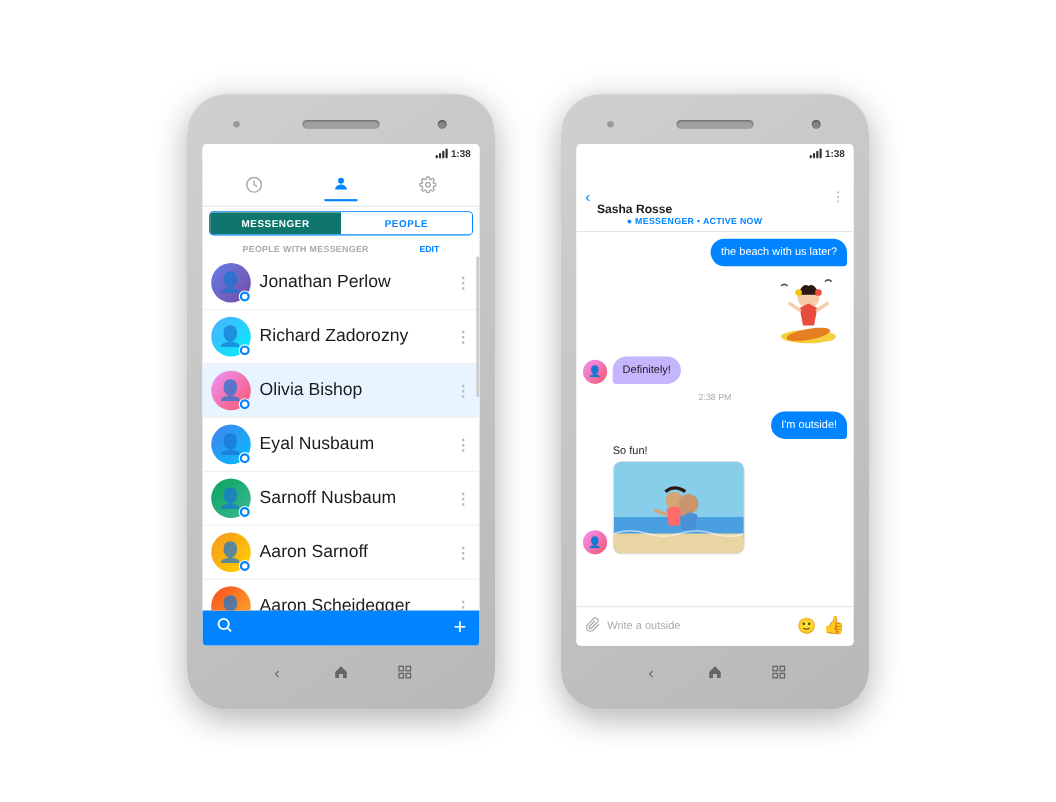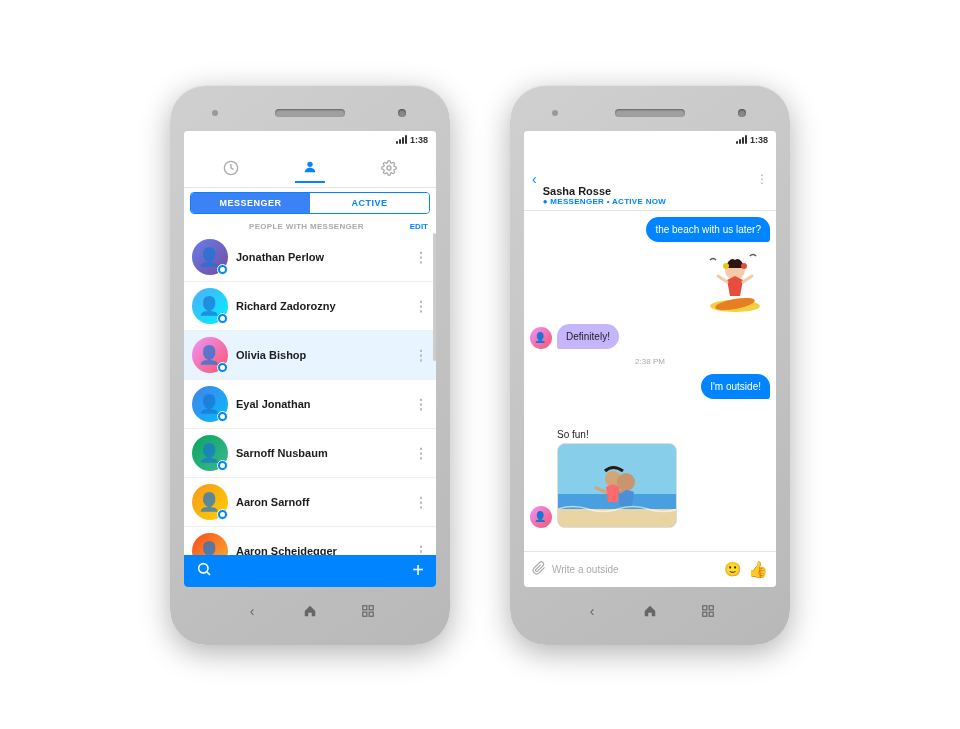--- a/index.html
+++ b/index.html
@@ -171,32 +171,32 @@
     .filter-btn {
       flex: 1;
       padding: 5px 0;
       text-align: center;
       font-size: 9px;
       font-weight: 700;
       letter-spacing: 0.5px;
     }
 
     .filter-btn.active {
-      background: #3b82f6;
+      background: #0f766e;
       color: #fff;
     }
 
     .filter-btn.inactive {
       background: #fff;
       color: #0084ff;
     }
 
     .people-header {
       display: flex;
-      justify-content: flex-end;
+      justify-content: center;
       align-items: center;
       padding: 4px 8px 2px;
     }
 
     .people-label {
       font-size: 8px;
       color: #aaa;
       font-weight: 600;
       letter-spacing: 0.3px;
     }
@@ -255,22 +255,22 @@
     .messenger-badge::after {
       content: '';
       width: 5px;
       height: 5px;
       background: #fff;
       border-radius: 50%;
     }
 
     .contact-name {
       flex: 1;
-      font-size: 11px;
-      font-weight: 700;
+      font-size: 16px;
+      font-weight: 400;
       color: #1c1c1c;
     }
 
     .contact-more {
       color: #bbb;
       font-size: 14px;
       font-weight: 700;
     }
 
     .messenger-bottom-bar {
@@ -311,20 +311,21 @@
       font-weight: 700;
       color: #1c1c1c;
       margin-top: 32px;
     }
 
     .chat-status {
       font-size: 8px;
       color: #0084ff;
       font-weight: 600;
       letter-spacing: 0.3px;
+      margin-left: 27px;
     }
 
     .chat-header-icons {
       display: flex;
       gap: 8px;
       color: #aaa;
       font-size: 12px;
     }
 
     .chat-messages {
@@ -384,21 +385,20 @@
     }
 
     .photo-bubble {
       max-width: 80%;
     }
 
     .photo-caption {
       font-size: 10px;
       color: #1c1c1c;
       margin-bottom: 3px;
-      margin-top: 24px;
     }
 
     .chat-input-bar {
       height: 36px;
       border-top: 1px solid #e5e5e5;
       display: flex;
       align-items: center;
       padding: 0 8px;
       gap: 6px;
       background: #fff;
@@ -511,21 +511,21 @@
         <div class="tab-icon">
           <svg width="16" height="16" viewBox="0 0 24 24" fill="none" stroke="#aaa" stroke-width="2">
               <circle cx="12" cy="12" r="3"></circle>
               <path d="M19.4 15a1.65 1.65 0 0 0 .33 1.82l.06.06a2 2 0 0 1-2.83 2.83l-.06-.06a1.65 1.65 0 0 0-1.82-.33 1.65 1.65 0 0 0-1 1.51V21a2 2 0 0 1-4 0v-.09A1.65 1.65 0 0 0 9 19.4a1.65 1.65 0 0 0-1.82.33l-.06.06a2 2 0 0 1-2.83-2.83l.06-.06A1.65 1.65 0 0 0 4.68 15a1.65 1.65 0 0 0-1.51-1H3a2 2 0 0 1 0-4h.09A1.65 1.65 0 0 0 4.6 9a1.65 1.65 0 0 0-.33-1.82l-.06-.06a2 2 0 0 1 2.83-2.83l.06.06A1.65 1.65 0 0 0 9 4.68a1.65 1.65 0 0 0 1-1.51V3a2 2 0 0 1 4 0v.09a1.65 1.65 0 0 0 1 1.51 1.65 1.65 0 0 0 1.82-.33l.06-.06a2 2 0 0 1 2.83 2.83l-.06.06A1.65 1.65 0 0 0 19.4 9a1.65 1.65 0 0 0 1.51 1H21a2 2 0 0 1 0 4h-.09a1.65 1.65 0 0 0-1.51 1z"></path>
             </svg>
         </div>
       </div>
 
       <div class="messenger-filter">
         <div class="filter-btn active">MESSENGER</div>
-        <div class="filter-btn inactive">ACTIVE</div>
+        <div class="filter-btn inactive">PEOPLE</div>
       </div>
 
       <div class="people-header">
         <span class="people-label">PEOPLE WITH MESSENGER</span>
         <span class="edit-label">EDIT</span>
       </div>
 
       <div class="contact-list" style="position:relative;">
 
         <div class="contact-item">
@@ -561,21 +561,21 @@
           <span class="contact-more">⋮</span>
         </div>
 
         <div class="contact-item">
           <div class="avatar-wrap">
             <div class="avatar av4">
               <div class="person-silhouette">👤</div>
             </div>
             <div class="messenger-badge"></div>
           </div>
-          <span class="contact-name">Eyal Jonathan</span>
+          <span class="contact-name">Eyal Nusbaum</span>
           <span class="contact-more">⋮</span>
         </div>
 
         <div class="contact-item">
           <div class="avatar-wrap">
             <div class="avatar av5">
               <div class="person-silhouette">👤</div>
             </div>
             <div class="messenger-badge"></div>
           </div>

